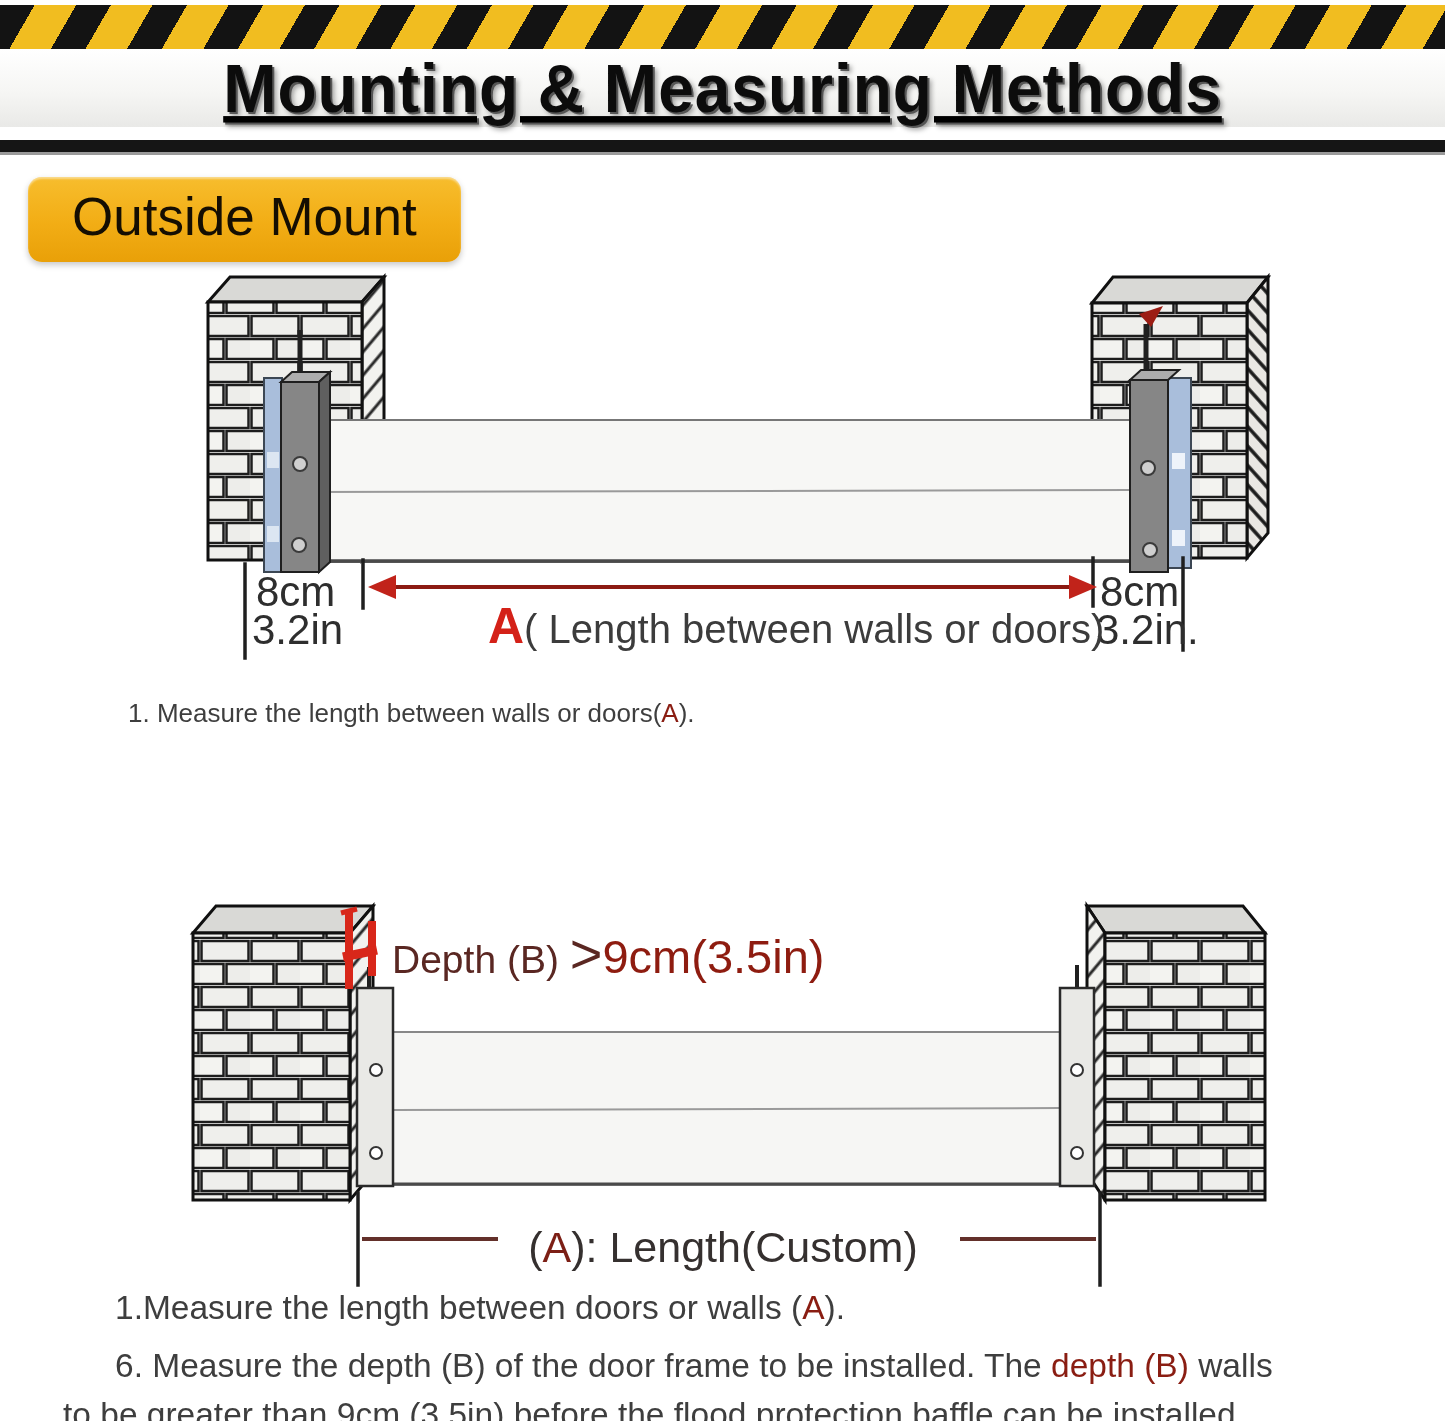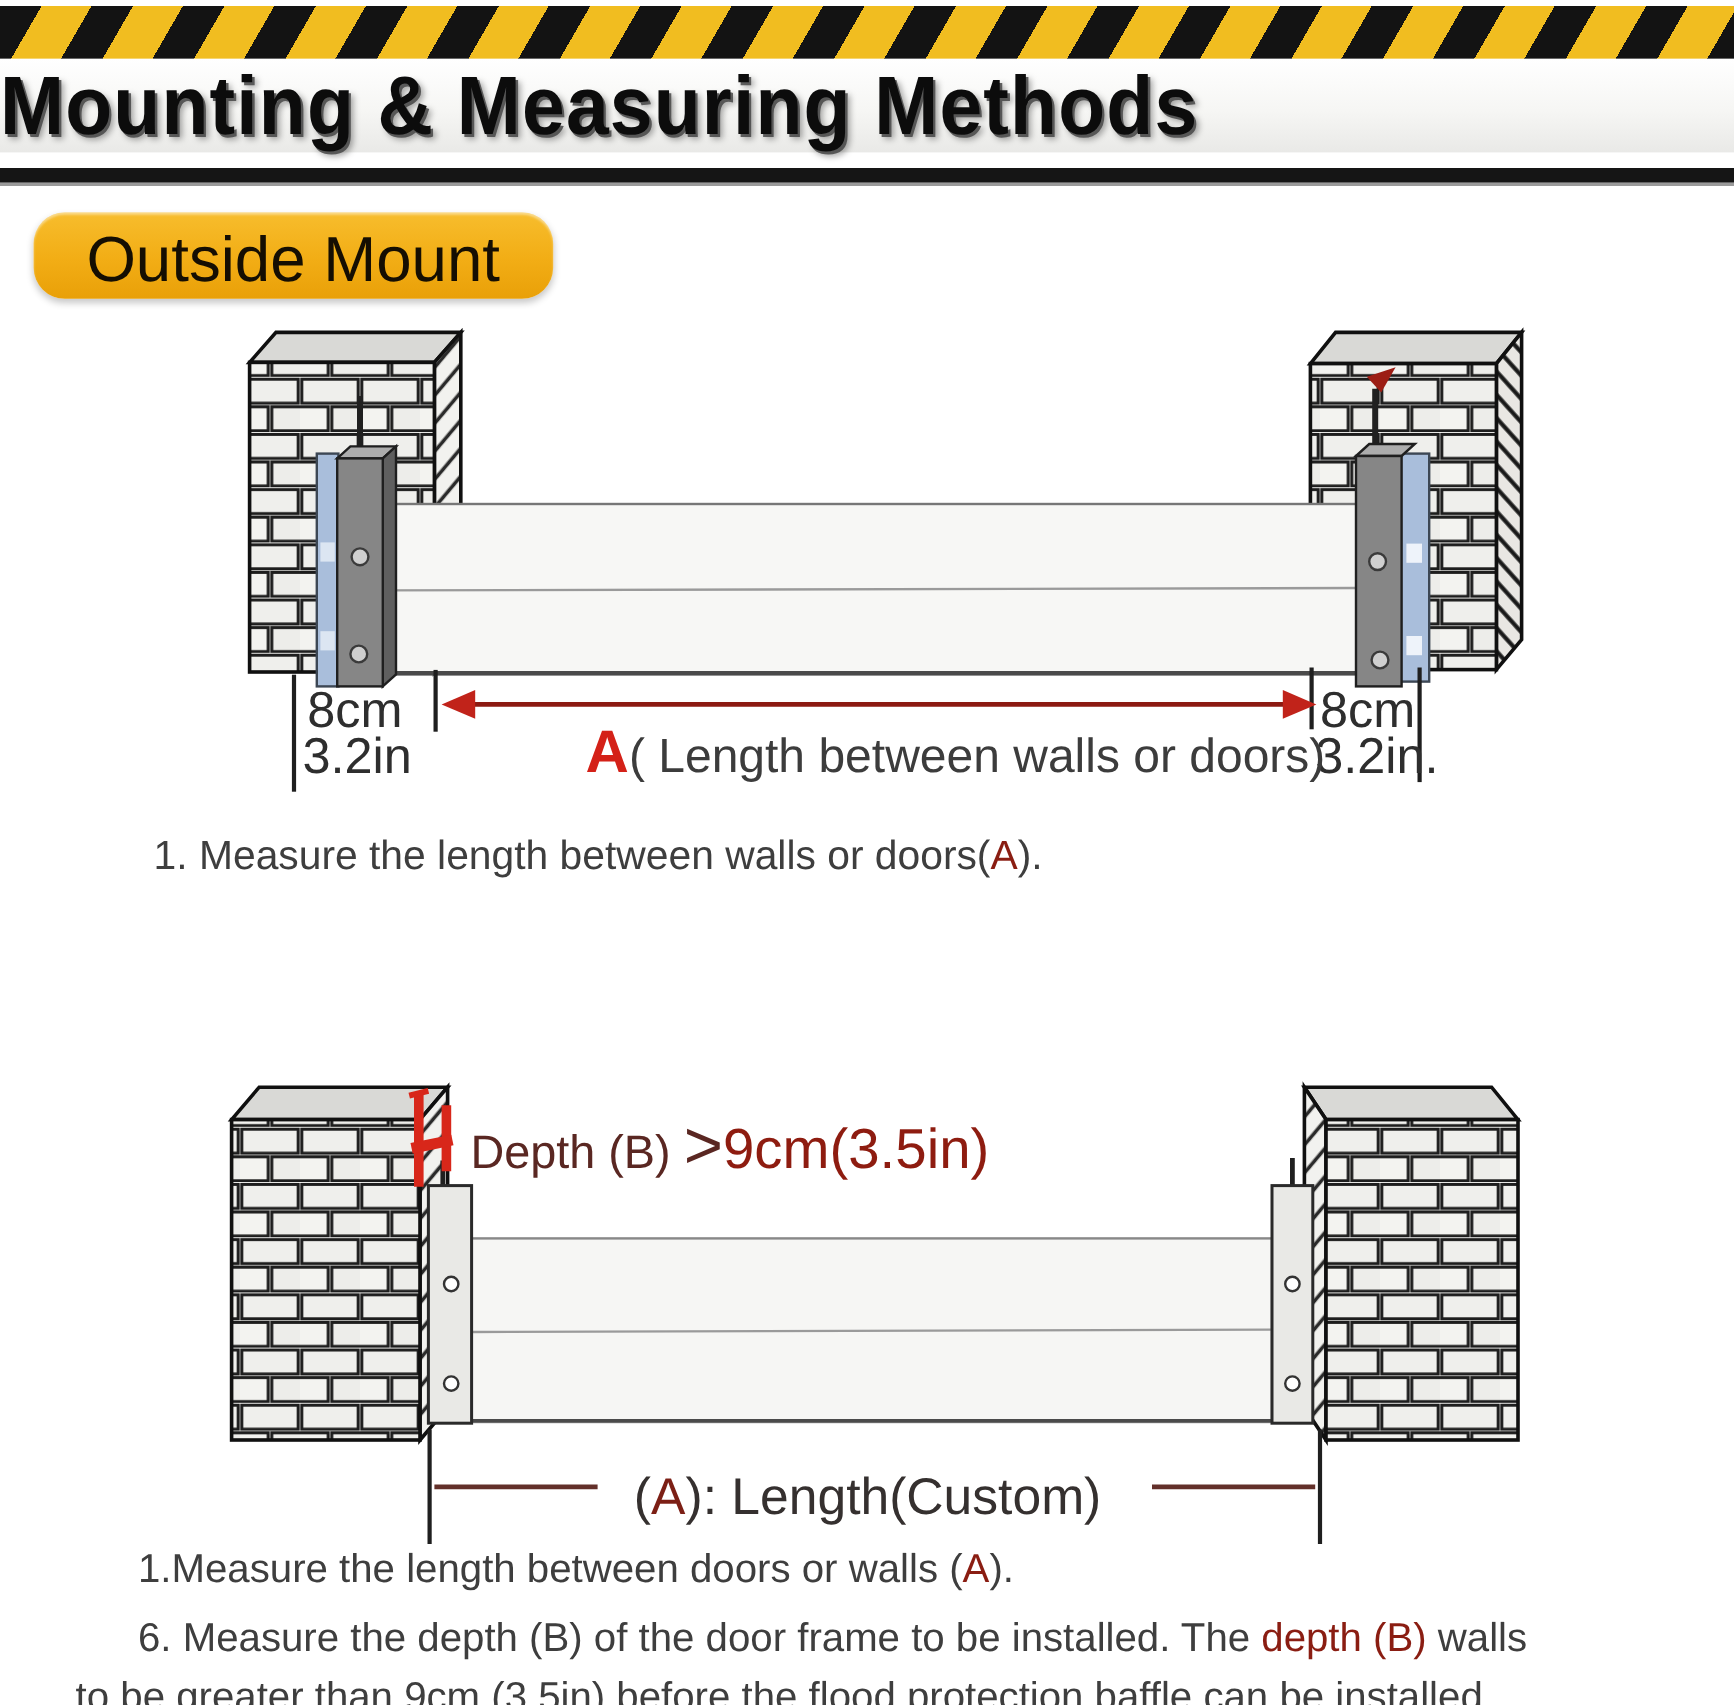--- a/index.html
+++ b/index.html
@@ -4,44 +4,44 @@
 <style>
   html,body{margin:0;padding:0;background:#fff;}
   .page{position:relative;width:1445px;height:1421px;background:#ffffff;
         font-family:"Liberation Sans",sans-serif;overflow:hidden;}
 
   
   .hazard{position:absolute;top:5px;left:0;width:100%;height:44px;
     background:repeating-linear-gradient(120deg,#131313 0 30px,#f1bd20 30px 66px);}
   .title-band{position:absolute;top:49px;left:0;width:100%;height:78px;
     background:linear-gradient(180deg,#ffffff 0%,#f6f6f4 55%,#e9e9e7 100%);
-    display:flex;align-items:center;justify-content:flex-start;}
+    display:flex;align-items:center;justify-content:center;text-decoration:underline;}
   .title-text{font-size:64px;font-weight:bold;color:#0c0c0c;transform:scaleY(1.08);
     text-shadow:2px 2px 0 rgba(70,70,70,.85),4px 4px 5px rgba(0,0,0,.35);
     letter-spacing:1px;white-space:nowrap;}
   .title-rule{position:absolute;top:140px;left:0;width:100%;height:12px;background:#151515;
     border-bottom:3px solid #9a9a9a;}
 
   
-  .badge{position:absolute;border-radius:26px;padding:9px 44px 2px 44px;font-size:53px;
+  .badge{position:absolute;border-radius:14px;padding:9px 44px 15px 44px;font-size:53px;
     color:#150e02;background:linear-gradient(180deg,#f7bd2d 0%,#f2ad15 55%,#e9a008 100%);
     box-shadow:0 3px 6px rgba(0,0,0,.22),inset 0 2px 2px rgba(255,255,255,.45);
     white-space:nowrap;}
   #badge-outside{top:177px;left:28px;}
   #badge-inside{top:806px;left:30px;}
 
   
   .diagram{position:absolute;left:0;width:1445px;}
   #diagram-outside{top:268px;height:412px;}
   #diagram-inside{top:893px;height:396px;}
   svg text{font-family:"Liberation Sans",sans-serif;}
 
   
   .steps{position:absolute;color:#3e3e3e;}
-  #steps-outside{top:688px;left:128px;font-size:34px;line-height:51px;}
+  #steps-outside{top:688px;left:128px;font-size:26px;line-height:51px;}
   #steps-inside{top:1283px;left:63px;font-size:33.5px;line-height:49px;width:1370px;}
   .maroon{color:#8a1d12;}
   .step-line{white-space:nowrap;}
   .indent{margin-left:52px;}
   #steps-inside .gap{display:block;height:9px;}
 </style>
 </head>
 <body>
 
 <div class="page">

